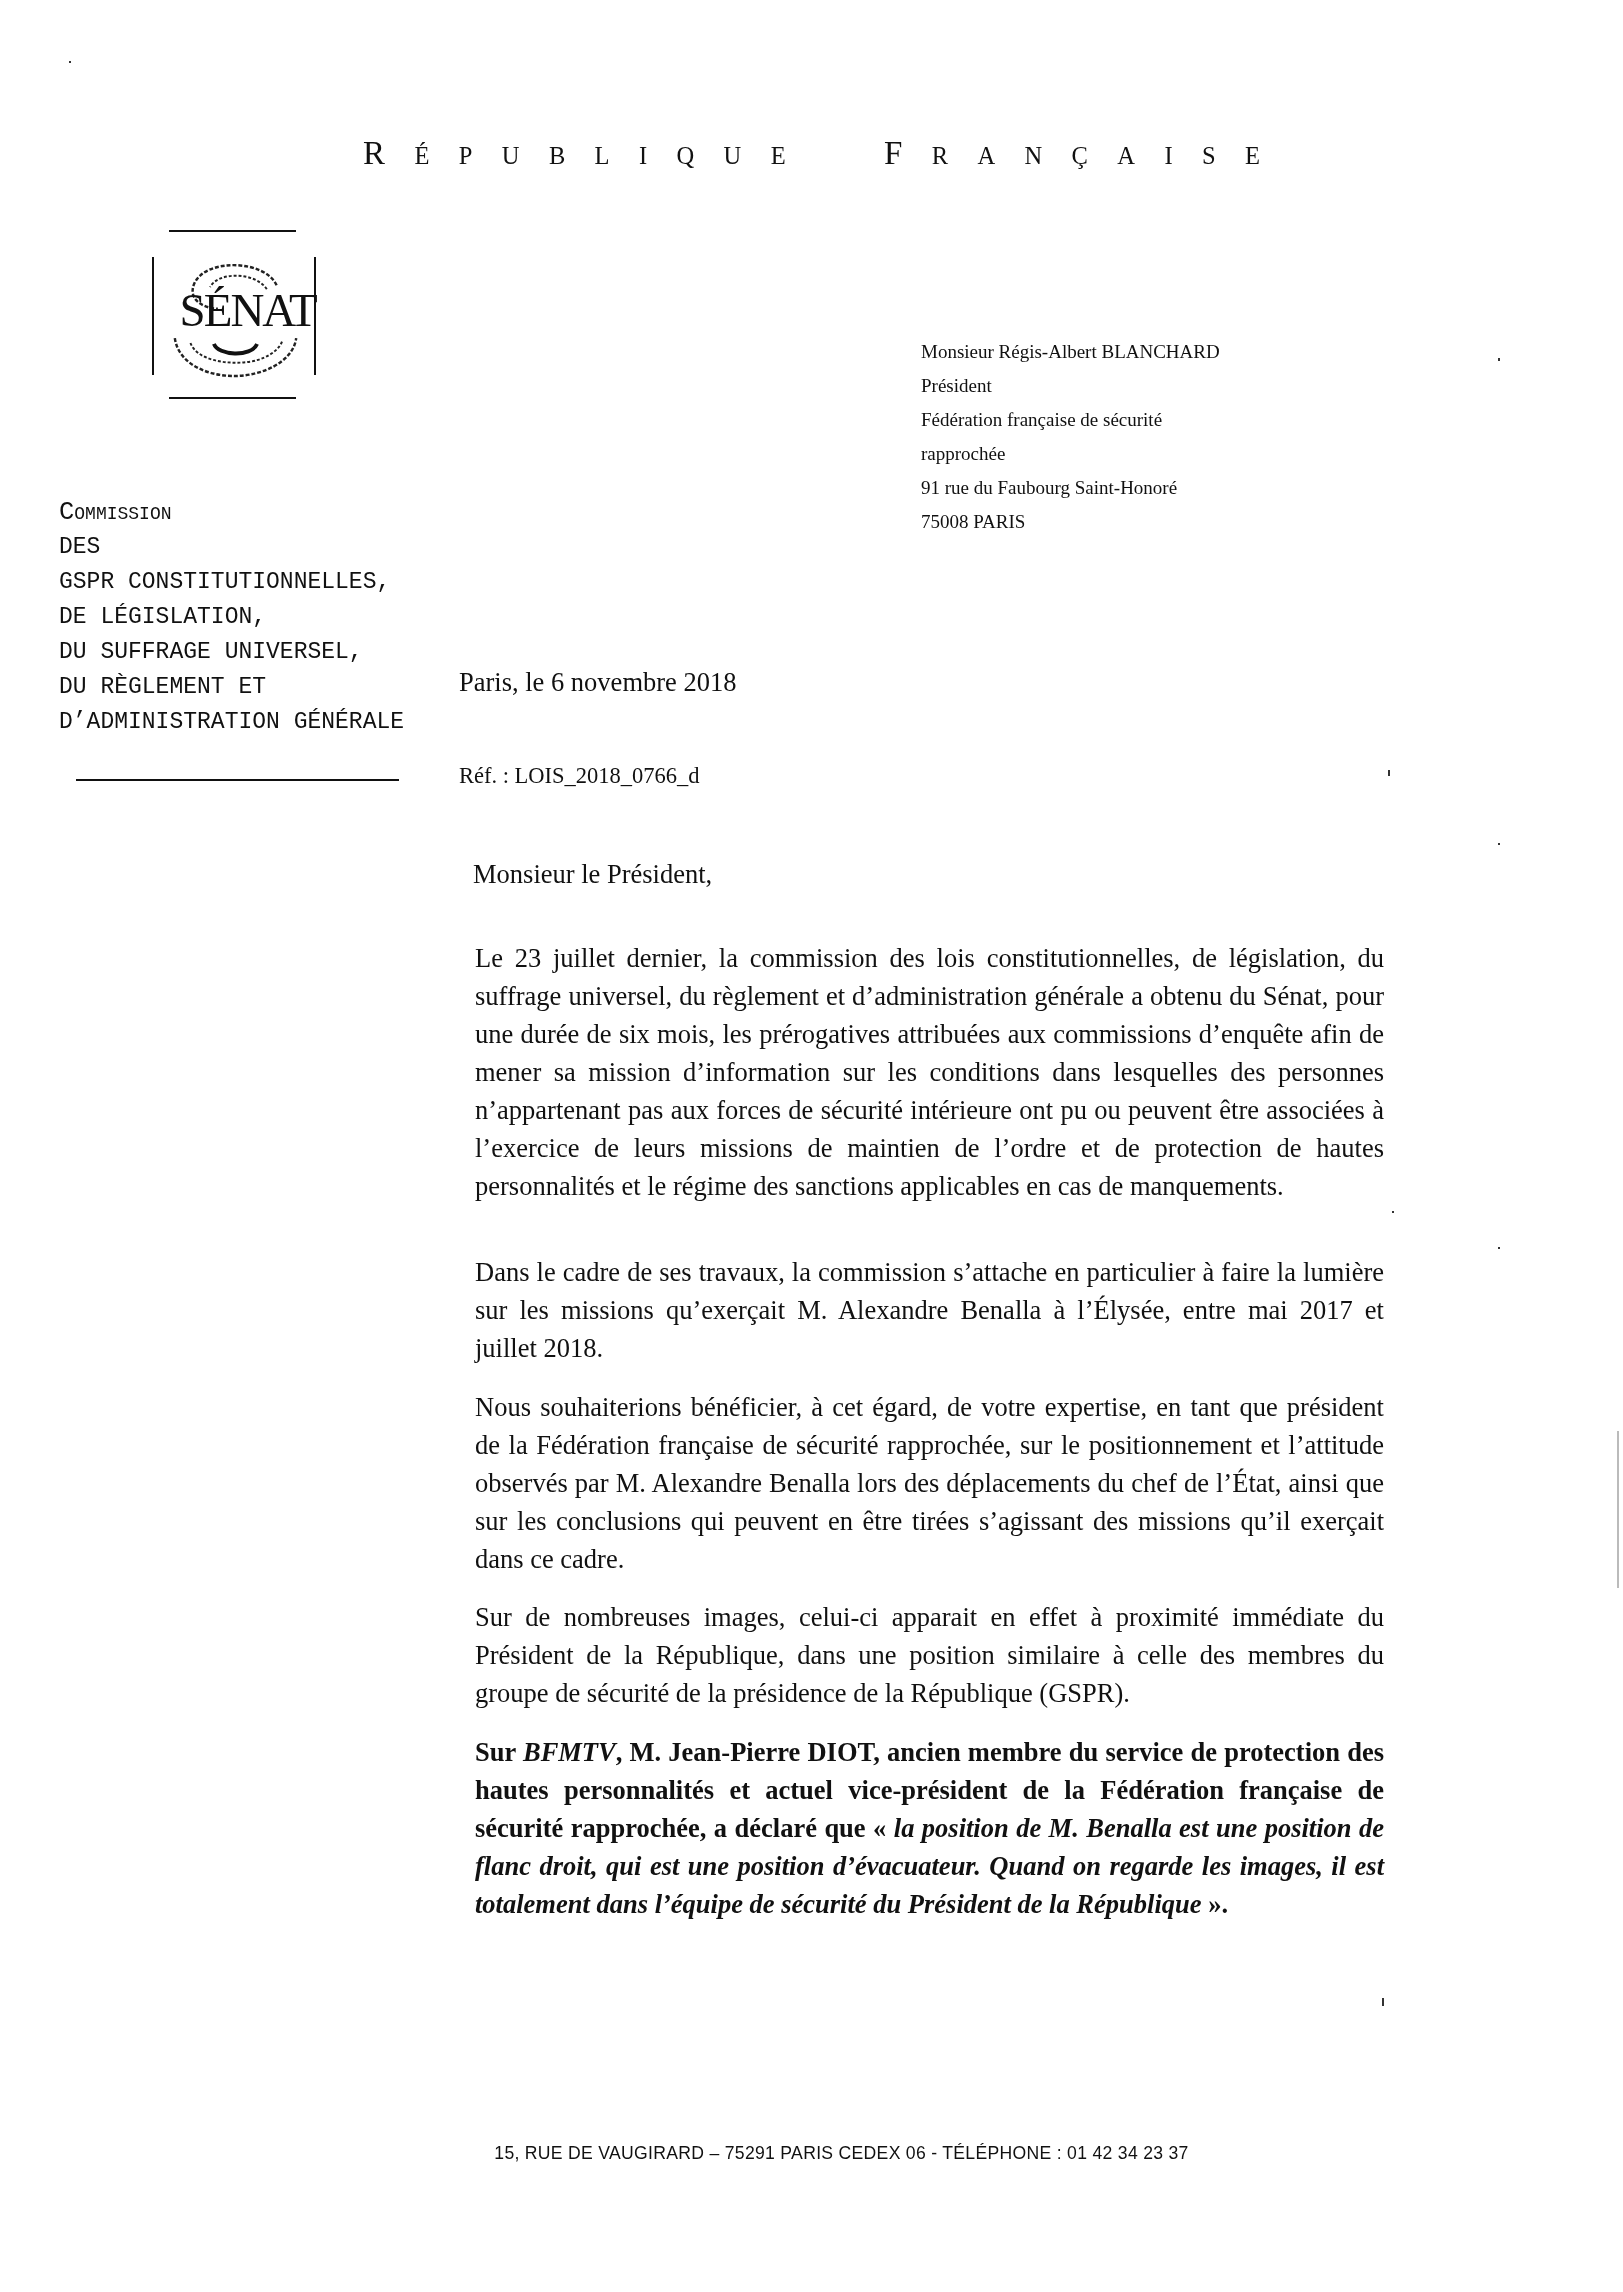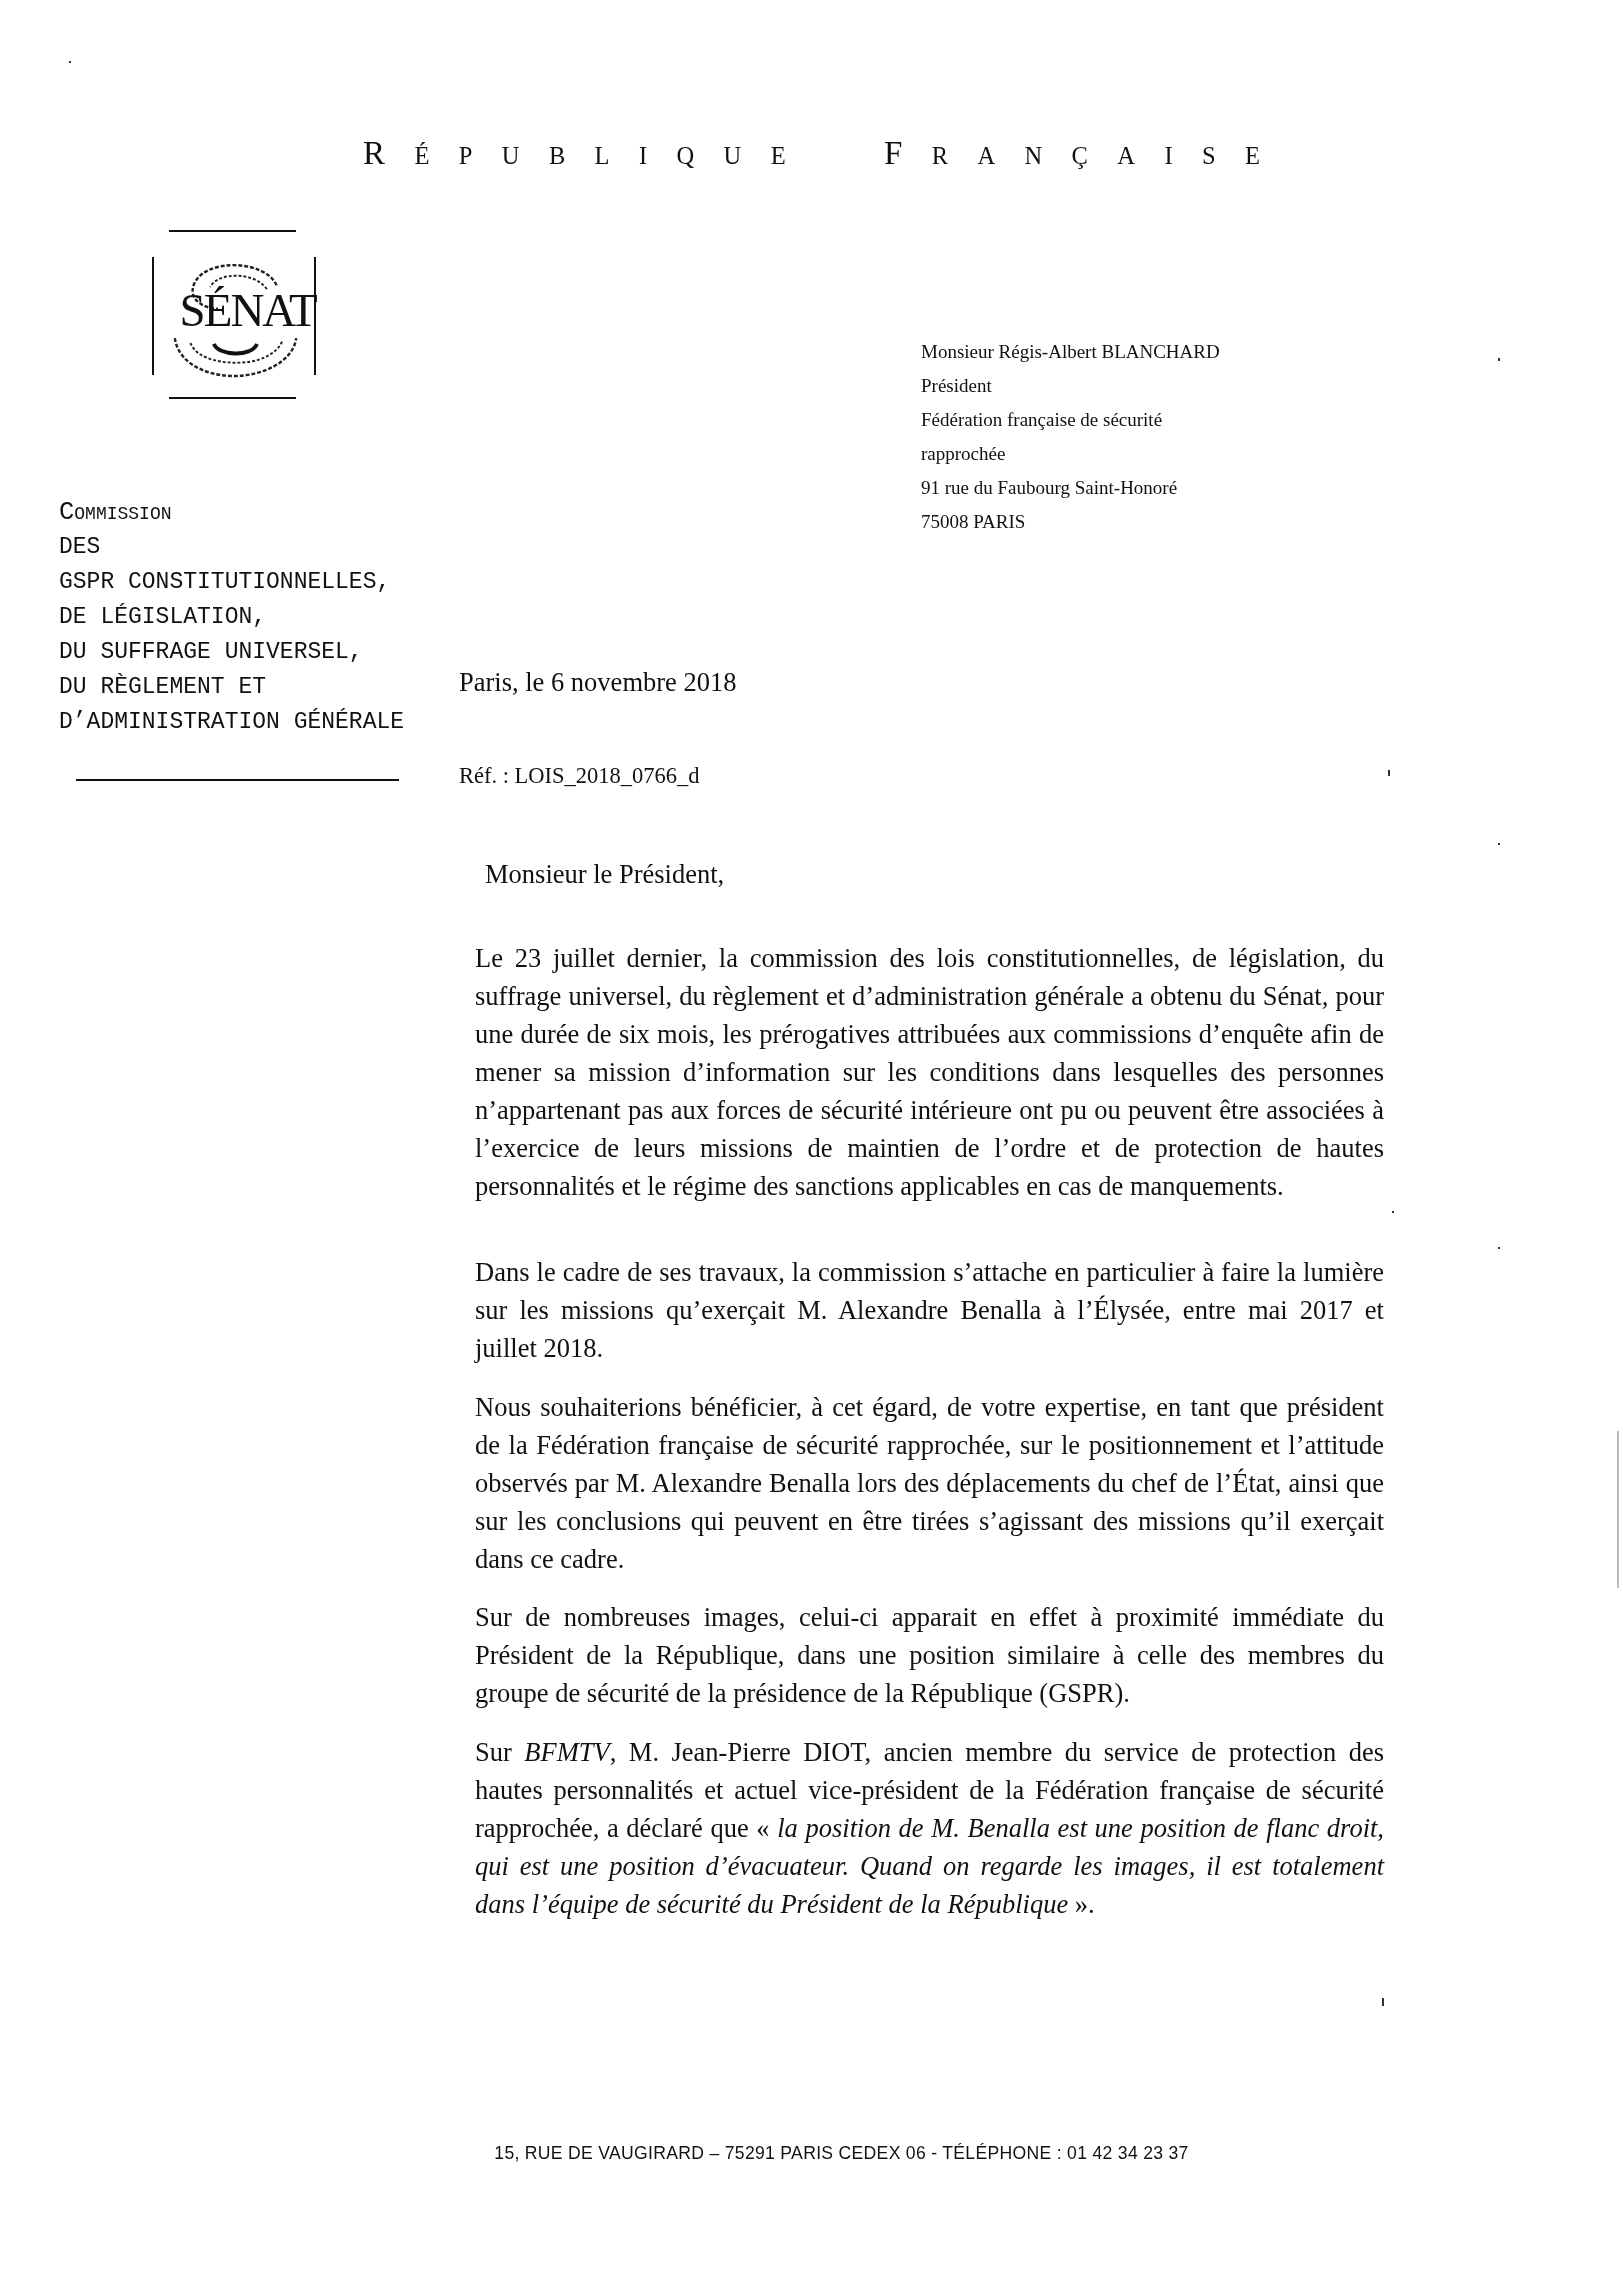--- a/index.html
+++ b/index.html
@@ -25,29 +25,29 @@
 
   .commission { left: 59px; width: 363px; top: 495px; text-align: left; font-size: 23px;
                 line-height: 35px; font-family: Liberation Mono, monospace; }
   .commission .first { font-size: 25.5px; }
   .commission-rule { left: 76px; top: 779px; width: 323px; height: 2px; background: #111; }
 
   .recipient { left: 921px; top: 335px; font-size: 19px; line-height: 34px; }
 
   .date-line { left: 459px; top: 667px; font-size: 26.5px; }
   .ref-line { left: 459px; top: 763px; font-size: 22.5px; }
-  .salutation { left: 485px; top: 859px; font-size: 26.5px; text-align: center; }
+  .salutation { left: 473px; top: 859px; font-size: 26.5px; text-align: center; }
 
   .body-text { left: 459px; width: 941px; font-size: 26.5px; line-height: 38px; text-align: justify; }
   .body-text p { margin: 16px; }
   .p1 { top: 923px; }
   .p2 { top: 1237px; }
   .p3 { top: 1372px; }
   .p4 { top: 1582px; }
-  .p5 { top: 1717px; }
+  .p5 { top: 1717px; font-weight: bold; }
   .body-text .quote { font-style: italic; }
   .body-text .em { font-style: italic; }
 
   .footer { left: 0; width: 1623px; top: 2143px; text-align: center; font-size: 17.6px;
             font-family: "Liberation Sans", "DejaVu Sans", sans-serif; letter-spacing: 0.3px; padding-left: 30px; }
 
   .speck { position: absolute; background: #333; }
 </style>
 </head>
 <body>

